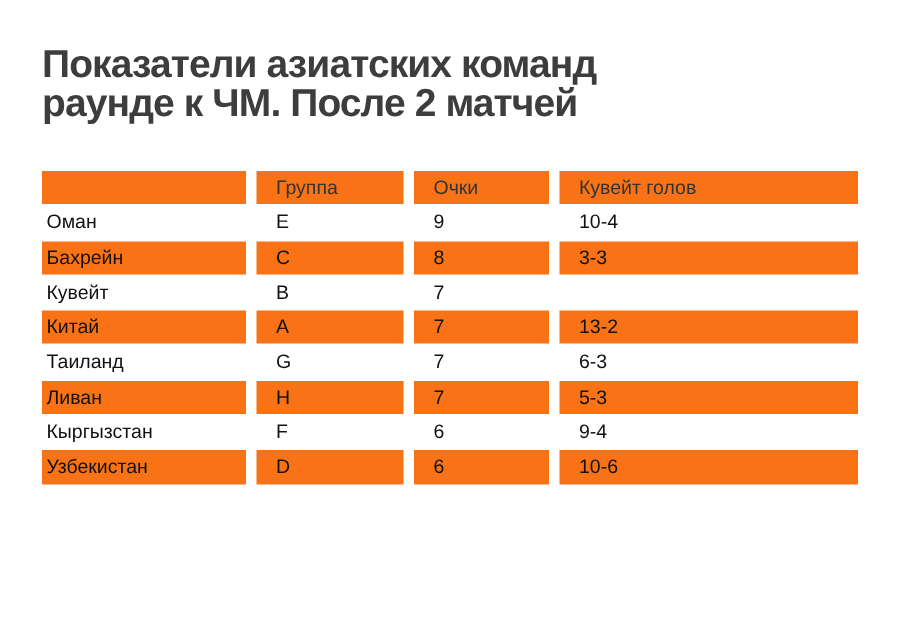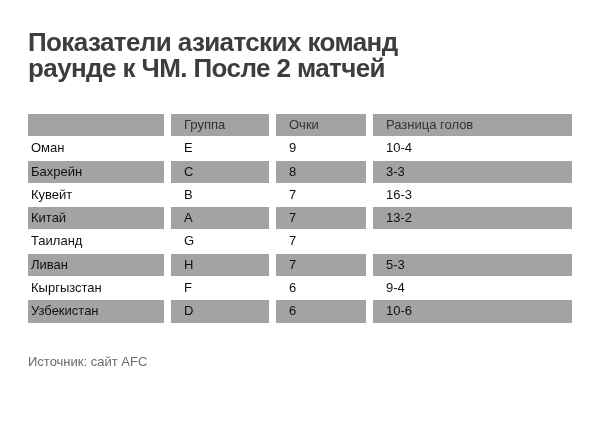--- a/index.html
+++ b/index.html
@@ -42,21 +42,21 @@
     font-weight: normal;
     padding-left: 13px;
     box-sizing: border-box;
     white-space: nowrap;
     overflow: hidden;
   }
   .trow .cell:first-child {
     padding-left: 3px;
   }
   .trow.shade .cell {
-    background: #a3a3a3;
+    background: #f97316;
   }
   .trow.header-row .cell {
     font-weight: normal;
     color: #333333;
   }
   .source {
     margin-top: 31px;
     font-size: 13px;
     color: #6b6b6b;
   }
@@ -69,55 +69,55 @@
   <div class="title">
     <div>Показатели азиатских команд</div>
     <div>раунде к ЧМ. После 2 матчей</div>
   </div>
 
   <div class="table-wrap">
     <div class="trow header-row shade">
       <div class="cell"></div>
       <div class="cell">Группа</div>
       <div class="cell">Очки</div>
-      <div class="cell">Разница голов</div>
+      <div class="cell">Кувейт голов</div>
     </div>
     <div>
   <div class="trow">
     <div class="cell">Оман</div>
     <div class="cell">E</div>
     <div class="cell">9</div>
     <div class="cell">10-4</div>
   </div>
 
   <div class="trow shade">
     <div class="cell">Бахрейн</div>
     <div class="cell">C</div>
     <div class="cell">8</div>
     <div class="cell">3-3</div>
   </div>
 
   <div class="trow">
     <div class="cell">Кувейт</div>
     <div class="cell">B</div>
     <div class="cell">7</div>
-    <div class="cell">16-3</div>
   </div>
 
   <div class="trow shade">
     <div class="cell">Китай</div>
     <div class="cell">A</div>
     <div class="cell">7</div>
     <div class="cell">13-2</div>
   </div>
 
   <div class="trow">
     <div class="cell">Таиланд</div>
     <div class="cell">G</div>
     <div class="cell">7</div>
+    <div class="cell">6-3</div>
   </div>
 
   <div class="trow shade">
     <div class="cell">Ливан</div>
     <div class="cell">H</div>
     <div class="cell">7</div>
     <div class="cell">5-3</div>
   </div>
 
   <div class="trow">
@@ -129,15 +129,14 @@
 
   <div class="trow shade">
     <div class="cell">Узбекистан</div>
     <div class="cell">D</div>
     <div class="cell">6</div>
     <div class="cell">10-6</div>
   </div>
 </div>
   </div>
 
-  <div class="source">Источник: сайт AFC</div>
 
 </div>
 
 </body></html>

